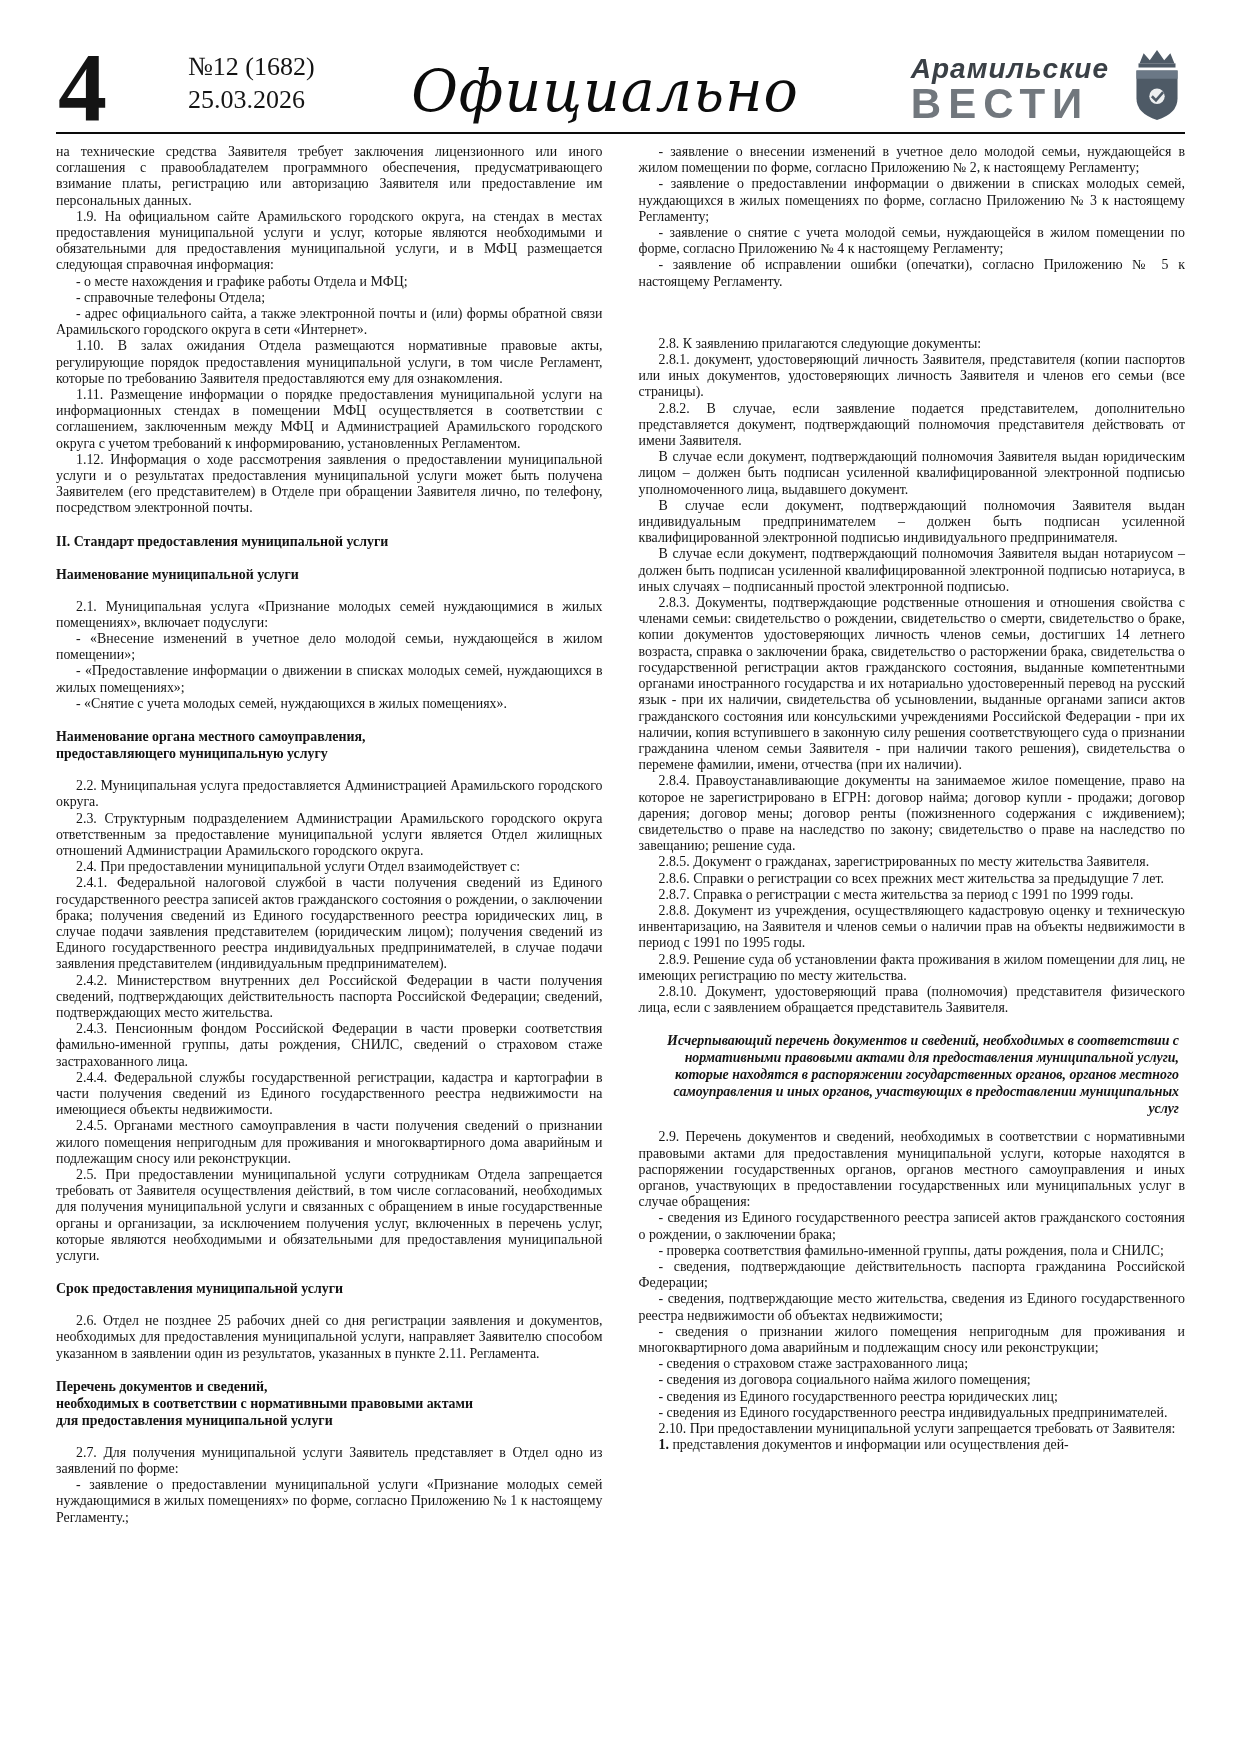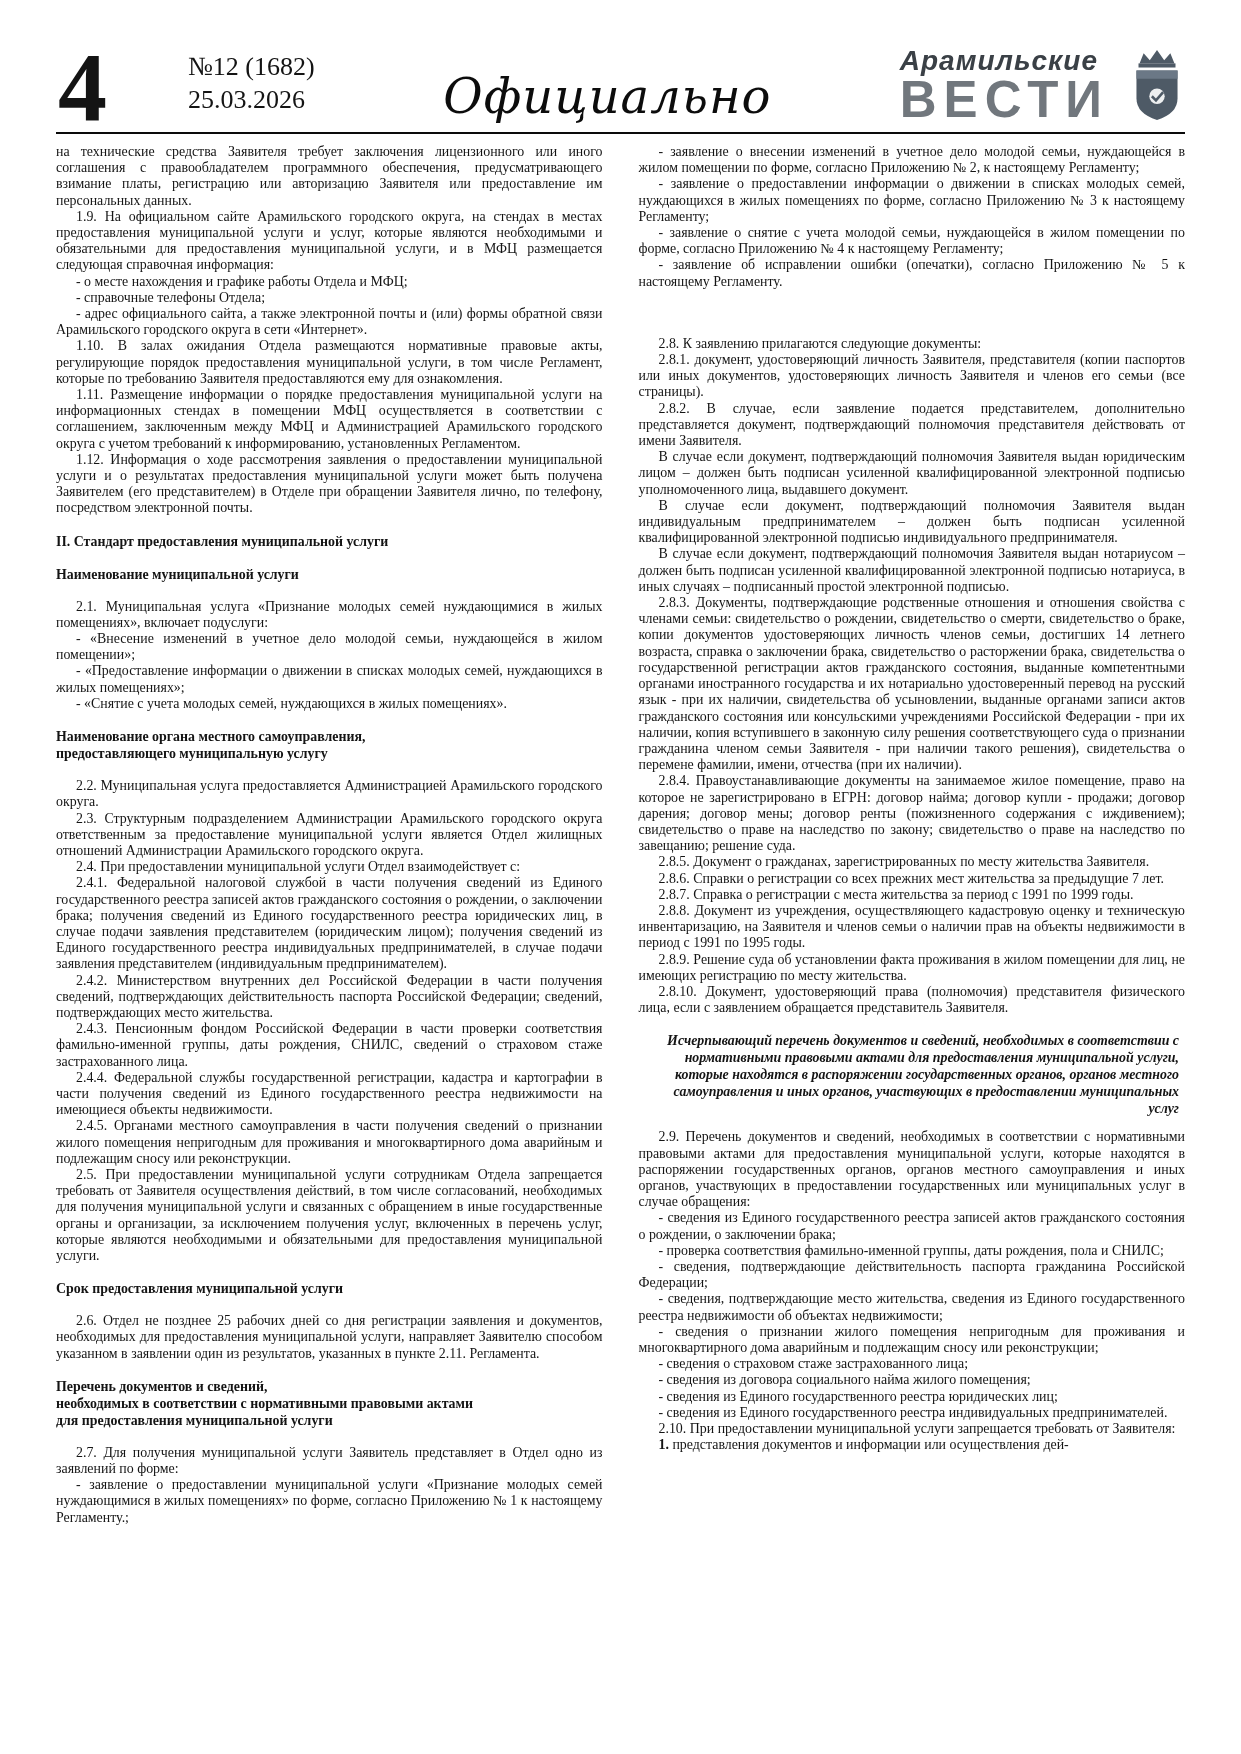--- a/index.html
+++ b/index.html
@@ -32,39 +32,39 @@
   }
   .issue {
     position: absolute; left: 132px; bottom: 16px;
     font-size: 26px; line-height: 1.25;
     font-family: "Liberation Serif", serif;
   }
   .section-title {
     position: absolute; left: 50%; transform: translateX(-54%);
     bottom: 12px;
     font-style: italic;
-    font-size: 48px; line-height: 1;
+    font-size: 57px; line-height: 1;
     font-family: "DejaVu Serif", serif;
     color: #0c0c0c;
     letter-spacing: 1px;
   }
   .brand {
     position: absolute; right: 0; bottom: 8px;
     display: flex; align-items: flex-end; gap: 20px;
   }
   .brand-text { text-align: left; }
   .brand-top {
     font-family: "Liberation Sans", sans-serif;
     font-size: 28px; font-weight: bold; font-style: italic;
     color: #3a4046; line-height: 1; letter-spacing: 1px;
     margin-bottom: 2px;
   }
   .brand-main {
     font-family: "Liberation Sans", sans-serif;
-    font-size: 51px; font-weight: bold;
+    font-size: 42px; font-weight: bold;
     color: #71777d; line-height: 0.92; letter-spacing: 7px;
   }
   .crest { width: 56px; height: 76px; display: block; }
   
   .content { display: flex; gap: 36px; }
   .col {
     width: 50%;
     font-size: 13.9px;
     line-height: 16.2px;
     text-align: justify;

